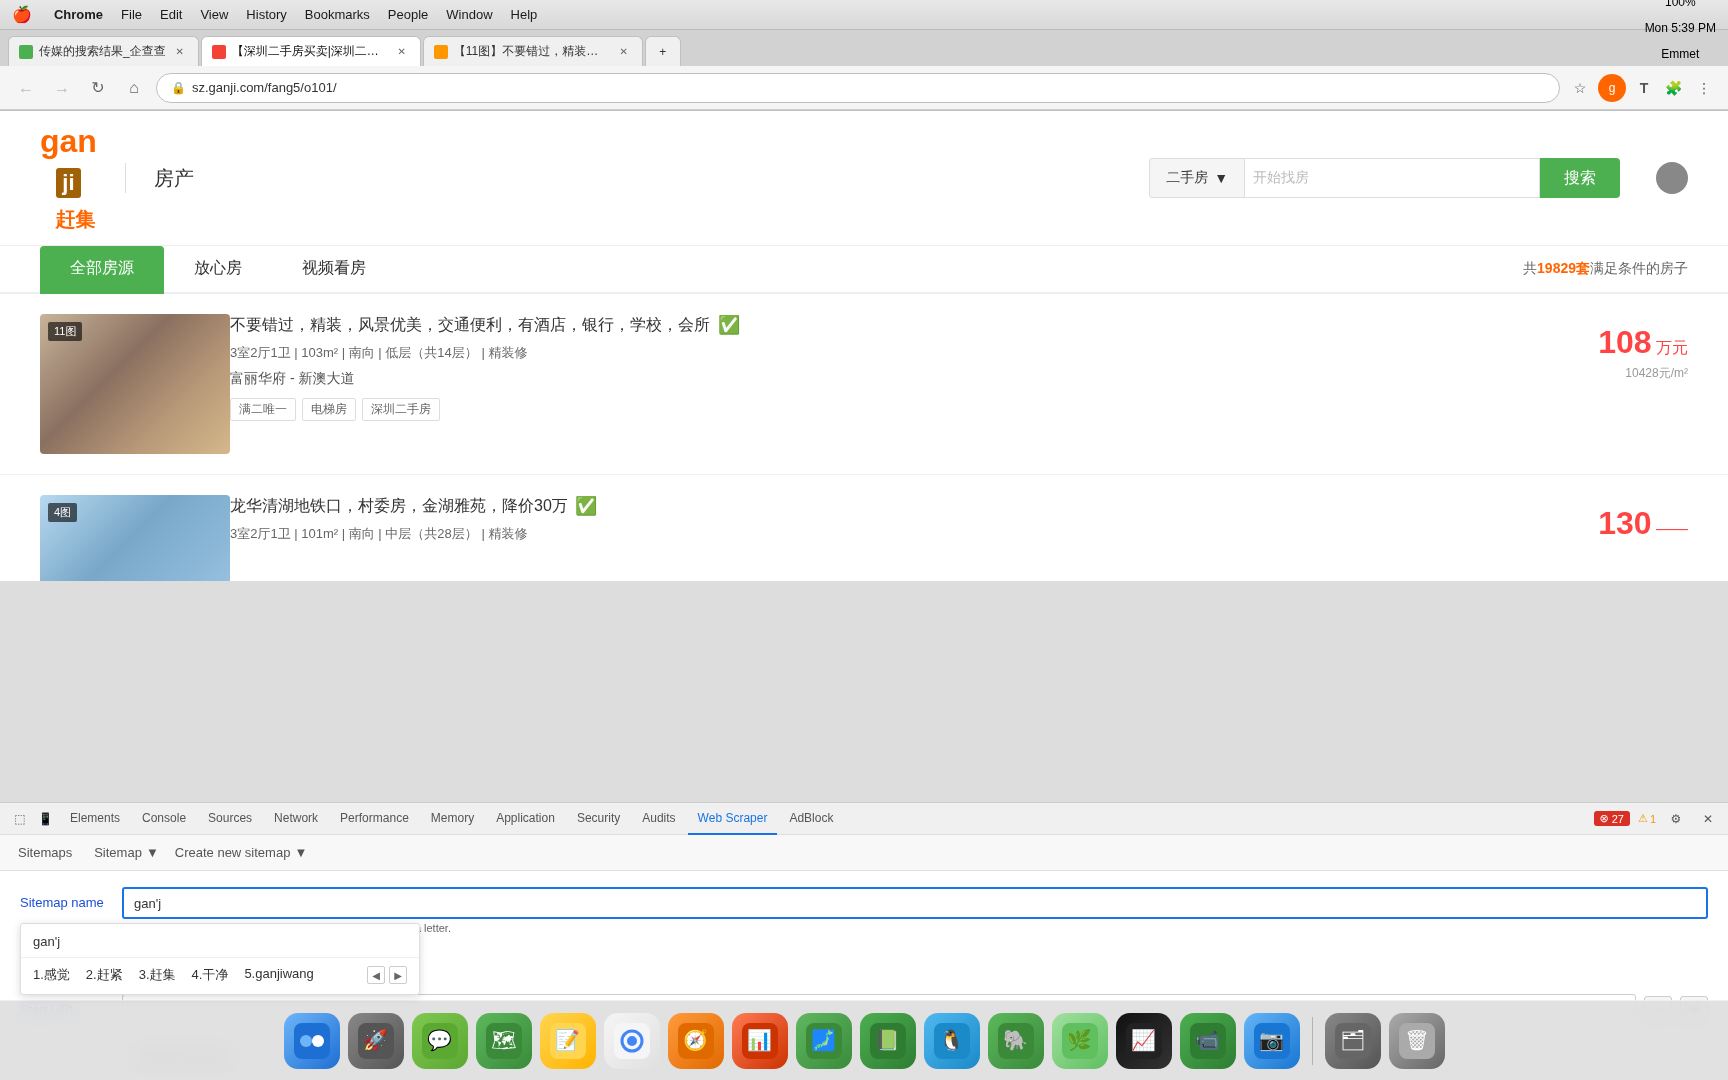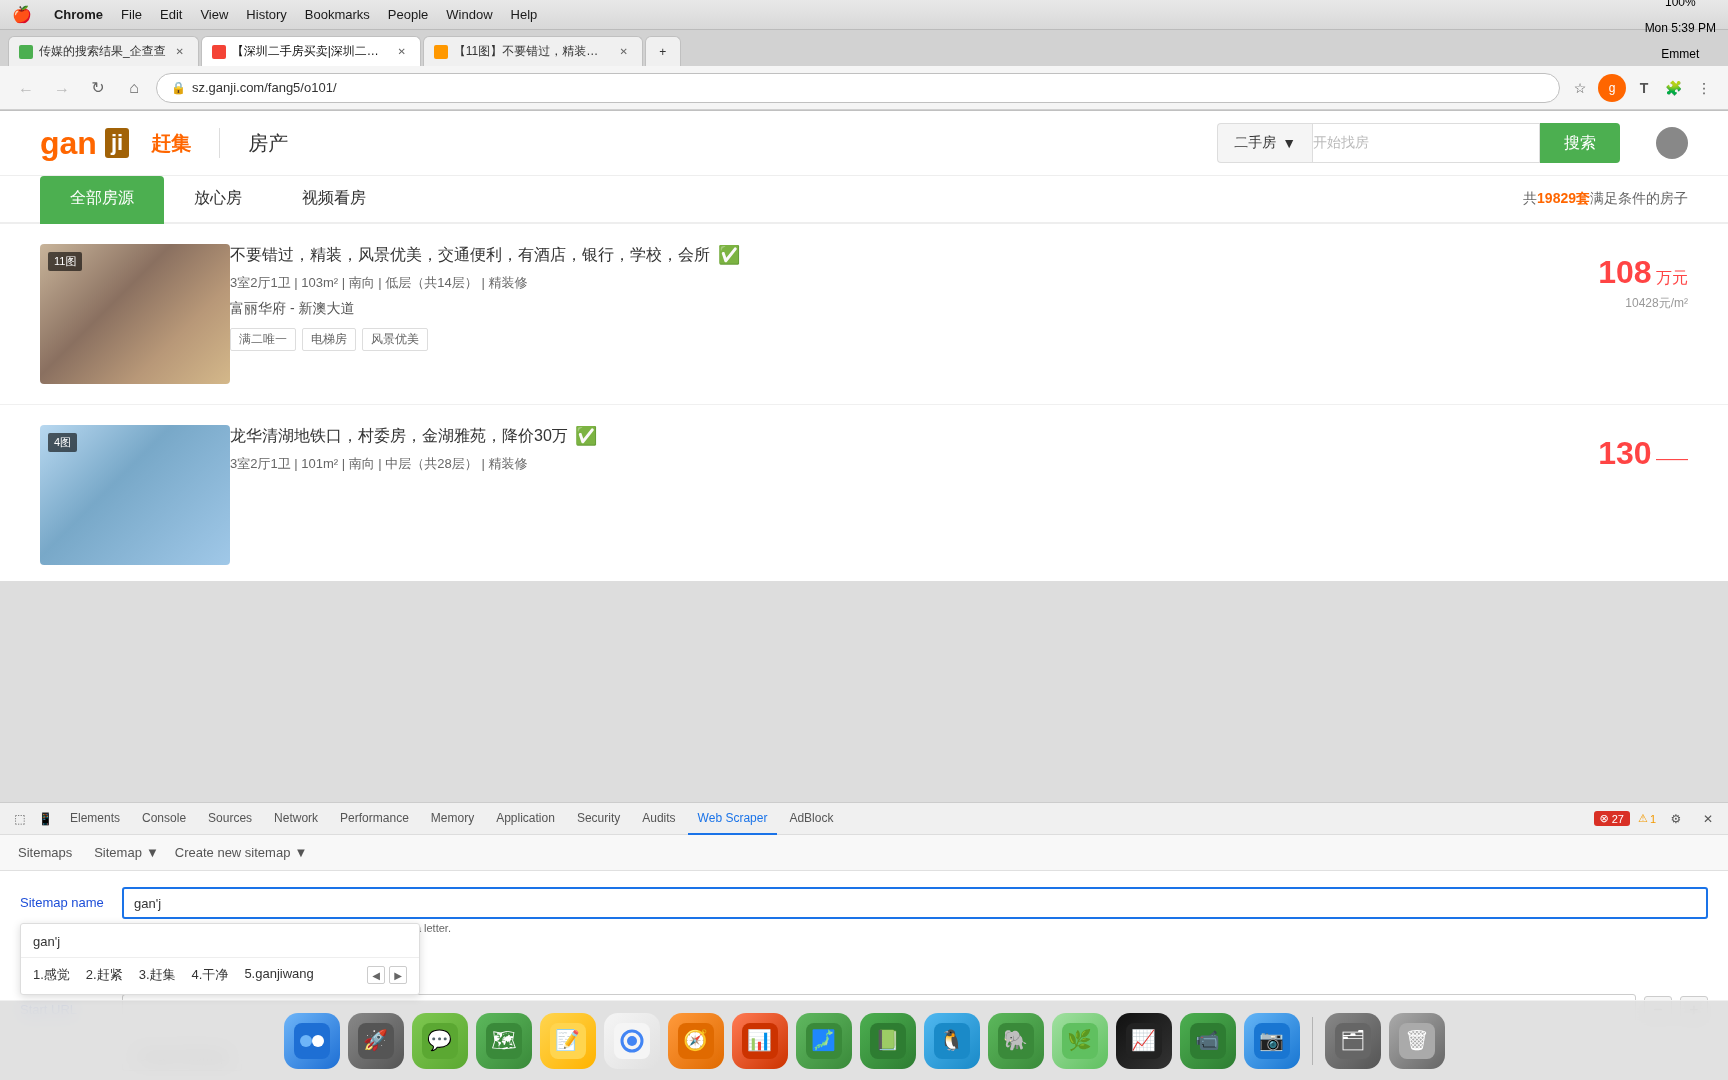--- a/index.html
+++ b/index.html
@@ -152,20 +152,21 @@
       padding: 12px 40px;
       display: flex;
       align-items: center;
       gap: 20px;
       border-bottom: 1px solid #eee;
     }
     .ganji-logo {
       display: flex;
       align-items: center;
       gap: 8px;
+      flex-direction: column;
     }
     .divider-vertical { width: 1px; height: 30px; background: #ddd; margin: 0 8px; }
     .category-text { font-size: 20px; color: #333; font-weight: 500; }
     .search-area {
       margin-left: auto;
       display: flex;
       align-items: center;
       gap: 0;
     }
     .search-type {
@@ -176,23 +177,23 @@
       padding: 0 16px;
       font-size: 14px;
       color: #333;
       border-radius: 4px 0 0 4px;
       display: flex;
       align-items: center;
       gap: 6px;
     }
     .search-input-area {
       height: 40px;
-      width: 228px;
+      width: 296px;
       border: 1px solid #ddd;
-      padding: 0 0;
+      padding: 0 8px;
       font-size: 14px;
       color: #999;
       display: flex;
       align-items: center;
     }
     .search-btn {
       height: 40px;
       background: #4caf50;
       color: #fff;
       border: none;
@@ -665,21 +666,21 @@
     <div class="listing-info">
       <div class="listing-title">
         <span>不要错过，精装，风景优美，交通便利，有酒店，银行，学校，会所</span>
         <span class="verified-icon">✅</span>
       </div>
       <div class="listing-details">3室2厅1卫  |  103m²  |  南向  |  低层（共14层）  |  精装修</div>
       <div class="listing-location">富丽华府 - 新澳大道</div>
       <div class="listing-tags">
         <span class="tag">满二唯一</span>
         <span class="tag">电梯房</span>
-        <span class="tag">风景优美</span>
+        <span class="tag">深圳二手房</span>
       </div>
     </div>
     <div class="listing-price">
       <div>
         <span class="price-main">108</span>
         <span class="price-unit">万元</span>
       </div>
       <div class="price-per">10428元/m²</div>
     </div>
   </div>

